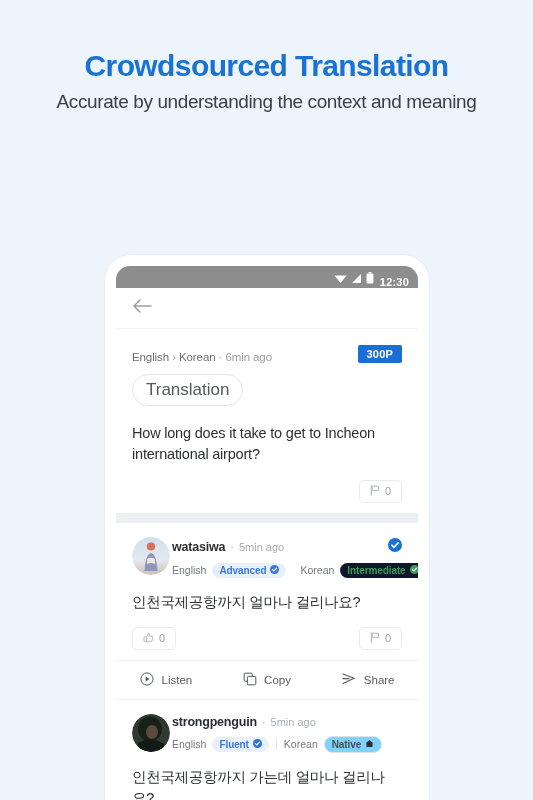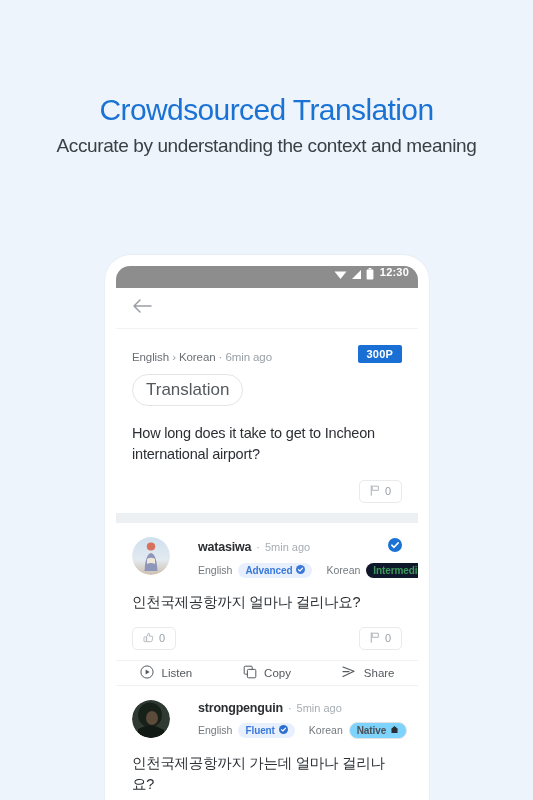--- a/index.html
+++ b/index.html
@@ -16,25 +16,24 @@
     position: relative;
   }
 
   
   .promo {
     padding-top: 48px;
     text-align: center;
   }
   .promo-title {
     font-size: 30px;
-    font-weight: normal;
+    font-weight: bold;
     color: #1a73d4;
     letter-spacing: -0.6px;
     line-height: 1.2;
-    margin-top: 44px;
   }
   .promo-sub1 {
     margin-top: 29px;
     font-size: 22px;
     font-weight: bold;
     color: #2b2f33;
     letter-spacing: -0.5px;
   }
   .promo-sub2 {
     margin-top: 7px;
@@ -65,21 +64,21 @@
     border-radius: 14px 14px 0 0;
     overflow: hidden;
   }
 
   
   .statusbar {
     height: 22px;
     background: #8d8d8d;
     border-radius: 10px 10px 0 0;
     display: flex;
-    align-items: flex-start;
+    align-items: flex-end;
     justify-content: flex-end;
     padding-right: 9px;
     gap: 4px;
   }
   .sb-icon { display: block; }
   .sb-time {
     color: #ffffff;
     font-size: 11px;
     font-weight: bold;
     letter-spacing: 0.2px;
@@ -164,21 +163,21 @@
   }
 
   
   .answer {
     background: #ffffff;
     padding: 14px 16px 10px 16px;
   }
   .ans-head {
     display: flex;
     align-items: flex-start;
-    gap: 28px;
+    gap: 2px;
   }
   .avatar {
     width: 38px;
     height: 38px;
     border-radius: 50%;
     flex: 0 0 38px;
     overflow: hidden;
     position: relative;
   }
   .ans-headtext { flex: 1; min-width: 0; padding-top: 1px; }
@@ -236,21 +235,21 @@
     letter-spacing: -0.3px;
   }
 
   
   .actionbar {
     display: flex;
     align-items: center;
     background: #ffffff;
     border-top: 1px solid #f0f1f2;
     border-bottom: 1px solid #f0f1f2;
-    height: 26px;
+    height: 40px;
   }
   .action {
     flex: 1;
     display: flex;
     align-items: center;
     justify-content: center;
     gap: 7px;
     font-size: 11.5px;
     color: #54595e;
     position: relative;

